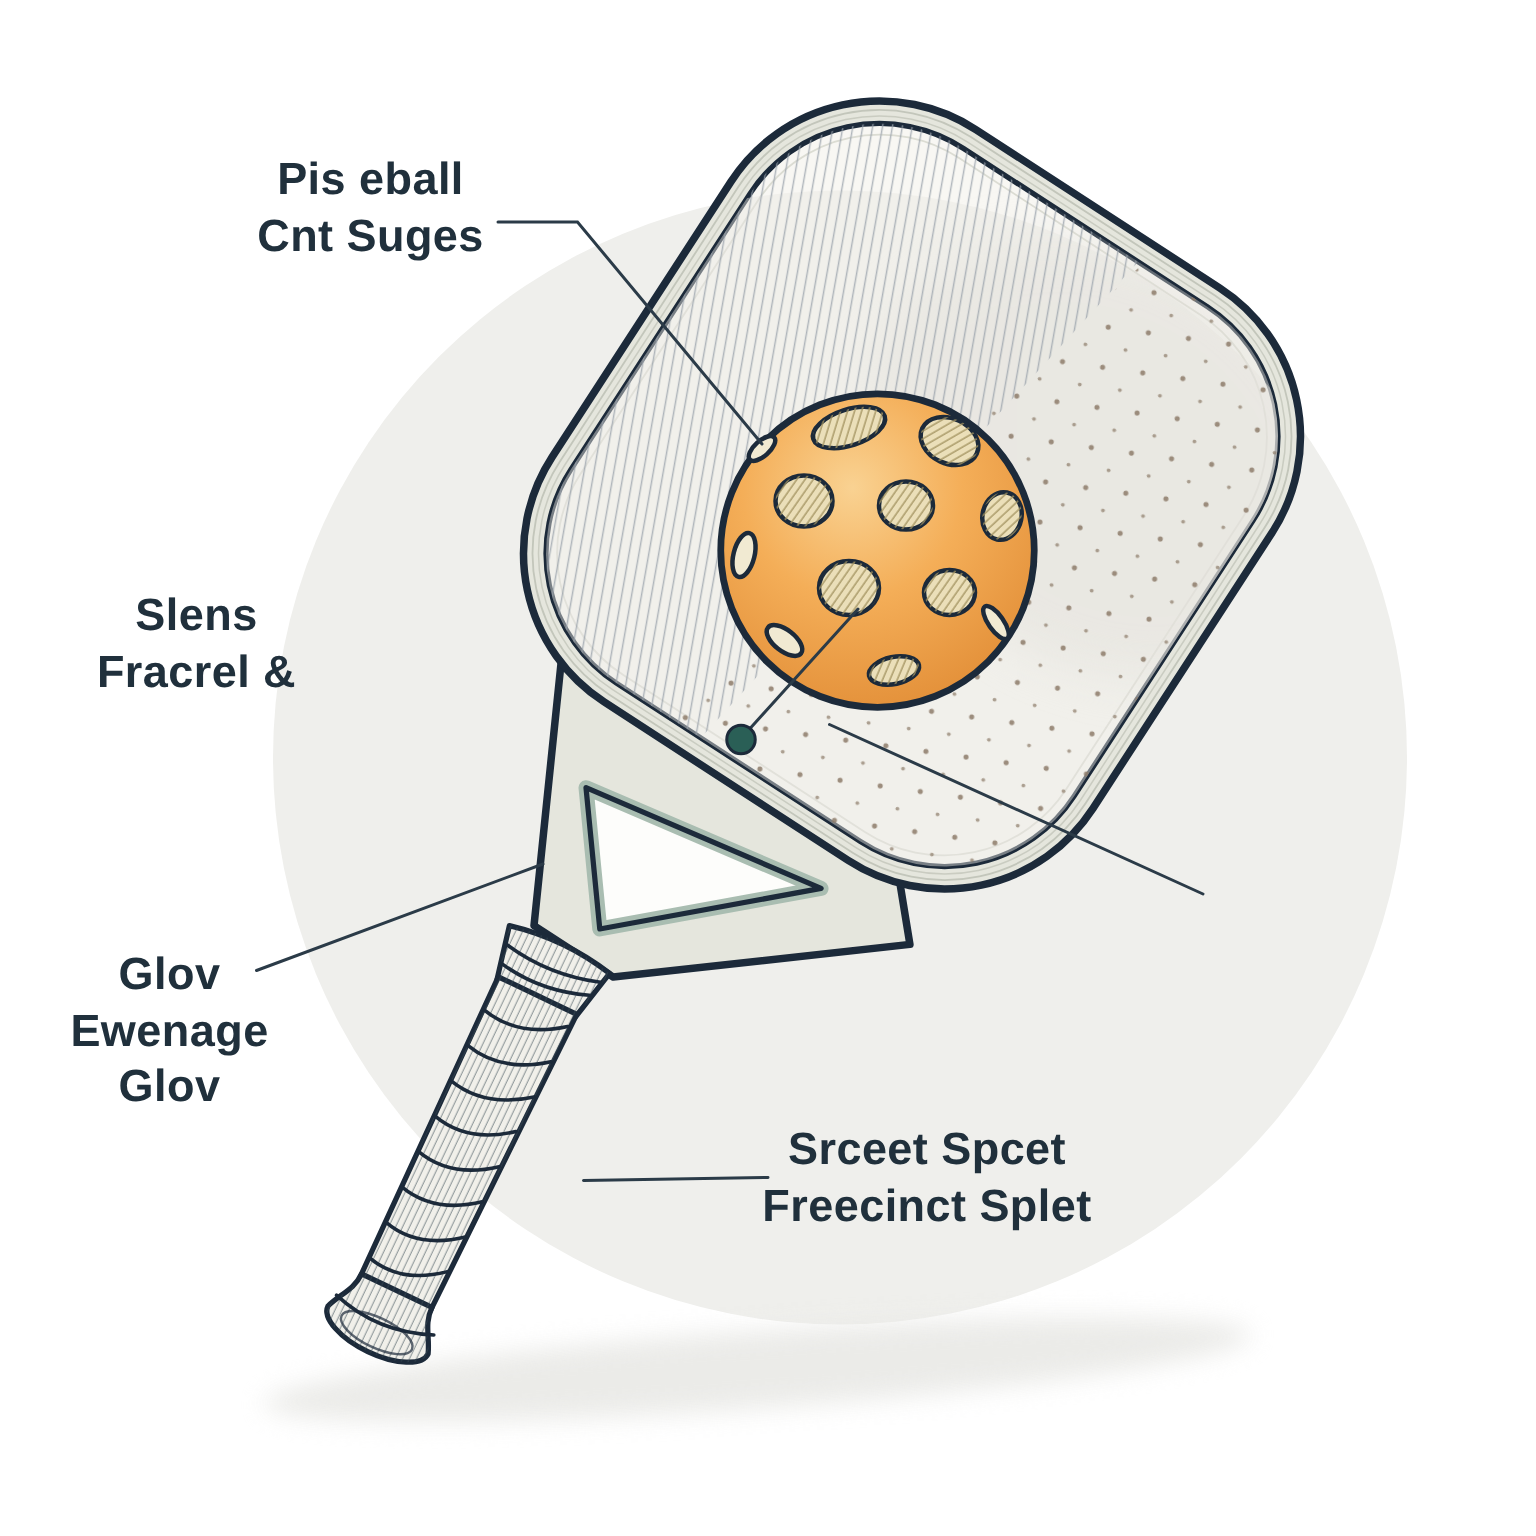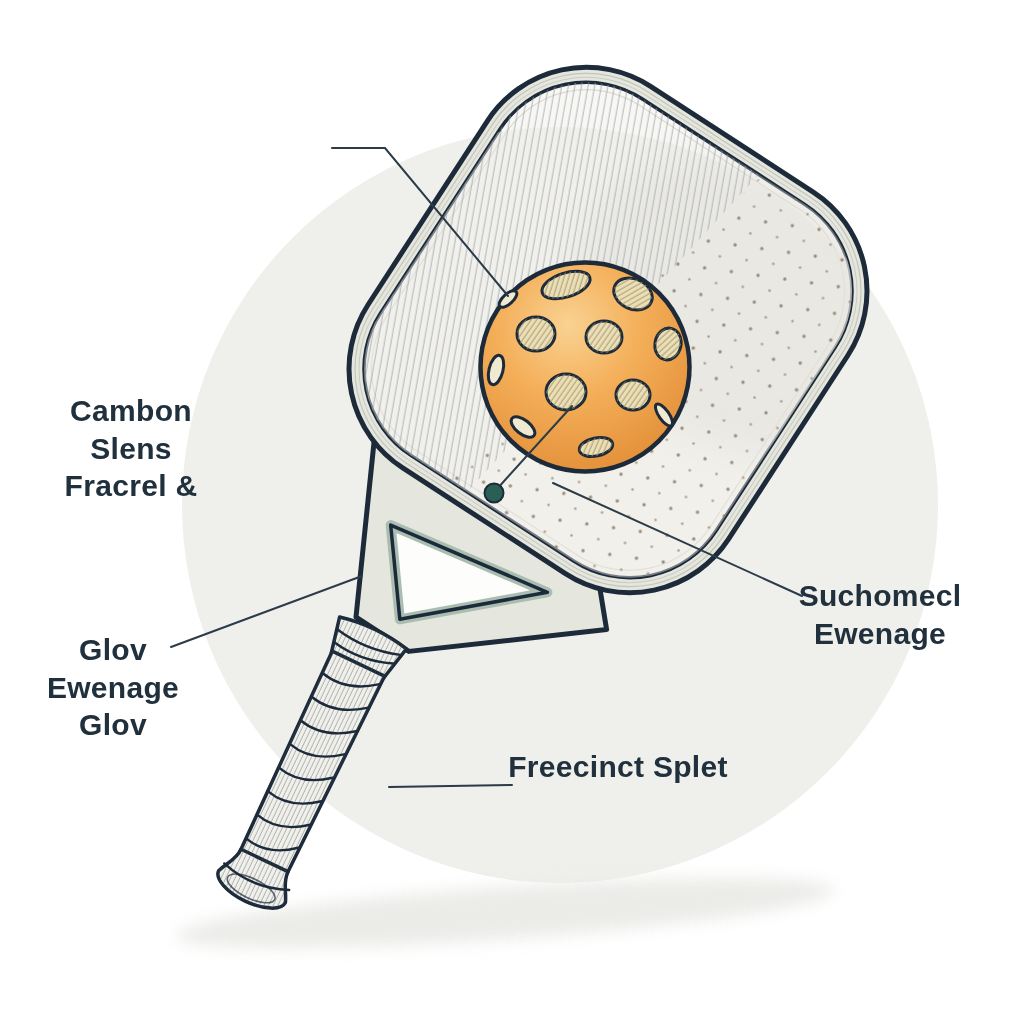--- a/index.html
+++ b/index.html
@@ -159,35 +159,35 @@
     <polyline points="332,148 385,148 508,296"></polyline>
     <line x1="572" y1="406" x2="497" y2="489"></line>
     <line x1="553" y1="483" x2="802" y2="596"></line>
     <line x1="171" y1="647" x2="362" y2="576"></line>
     <line x1="389" y1="787" x2="512" y2="785"></line>
   </g>
 
   <circle cx="494" cy="493" r="9.5" fill="#2a5f56" stroke="#1c2a3a" stroke-width="2"></circle>
 </svg>
 
+<div class="label" style="left:247px;top:101px">
+  <span>Pis eball</span>
+  <span>Cnt Suges</span>
+</div>
 
 <div class="label" style="left:131px;top:392px">
-  <span>Cambon</span>
   <span>Slens</span>
   <span>Fracrel &amp;</span>
 </div>
 
 <div class="label" style="left:113px;top:631px">
   <span>Glov</span>
   <span>Ewenage</span>
   <span>Glov</span>
 </div>
 
-<div class="label" style="left:880px;top:577px">
-  <span>Suchomecl</span>
-  <span>Ewenage</span>
-</div>
 
 <div class="label" style="left:618px;top:748px">
+  <span>Srceet Spcet</span>
   <span>Freecinct Splet</span>
 </div>
 
 </div>
 
 </body></html>

